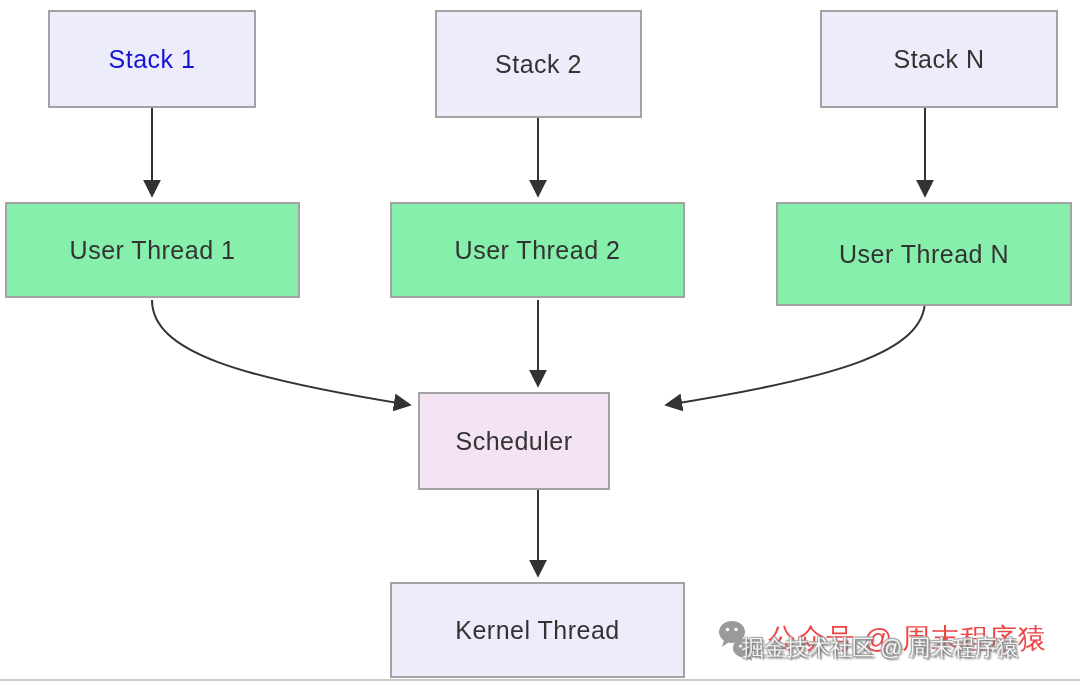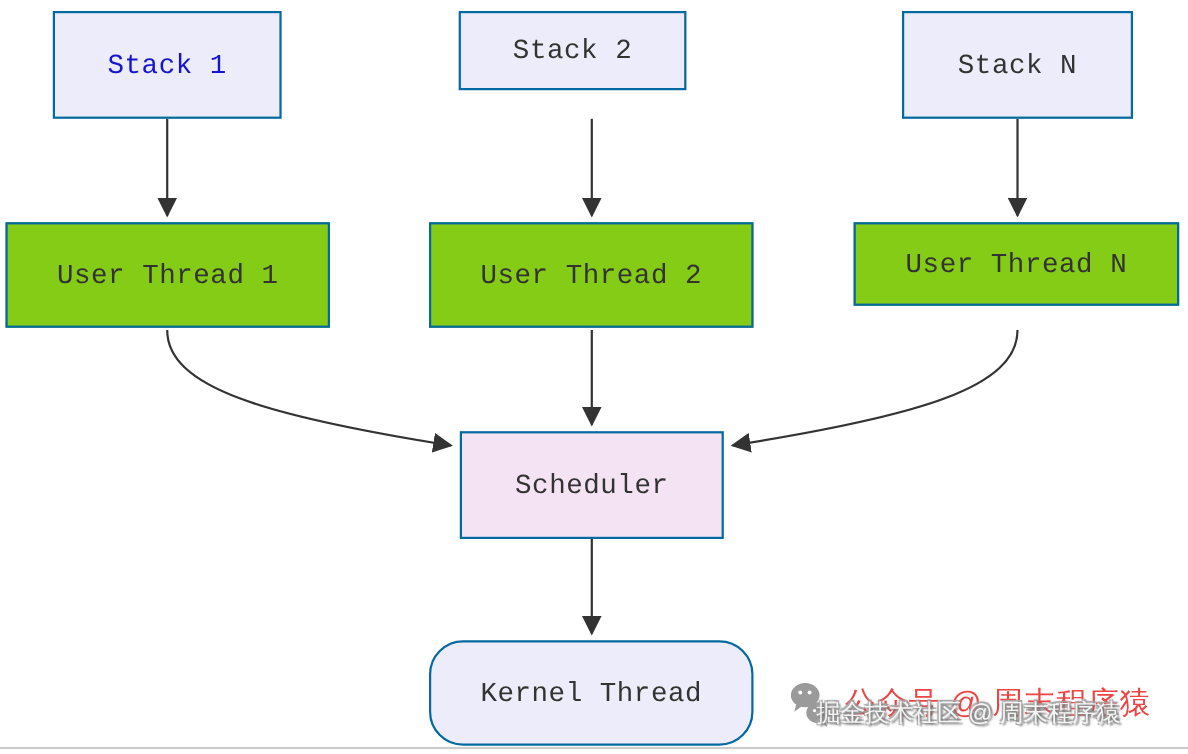--- a/index.html
+++ b/index.html
@@ -5,39 +5,38 @@
   html,body{margin:0;padding:0;background:#ffffff;}
   #canvas{
     position:relative;
     width:1080px;height:685px;
     background:#ffffff;
     overflow:hidden;
     font-family:"Liberation Sans", "DejaVu Sans", sans-serif;
   }
   .node{
     position:absolute;
-    border:2px solid #0369a1;
+    border:2px solid #a3a3a3;
     display:flex;align-items:center;justify-content:center;
     font-size:25px;color:#333333;
     box-sizing:border-box;
     letter-spacing:0.5px;
-    font-family:Liberation Mono, monospace;
   }
   .fill-lavender{background:#ececfa;}
-  .fill-green{background:#84cc16;}
+  .fill-green{background:#86efac;}
   .fill-pink{background:#f3e3f3;}
   .blue-text{color:#1414d2;}
   #stack1{left:48px;top:10px;width:208px;height:98px;}
-  #stack2{left:417px;top:10px;width:207px;height:72px;}
-  #stackN{left:820px;top:10px;width:210px;height:98px;}
+  #stack2{left:435px;top:10px;width:207px;height:108px;}
+  #stackN{left:820px;top:10px;width:238px;height:98px;}
   #ut1{left:5px;top:202px;width:295px;height:96px;}
   #ut2{left:390px;top:202px;width:295px;height:96px;}
-  #utN{left:776px;top:202px;width:296px;height:76px;}
-  #scheduler{left:418px;top:392px;width:240px;height:98px;}
-  #kernel{left:390px;top:582px;width:295px;height:96px;border-radius:31px;}
+  #utN{left:776px;top:202px;width:296px;height:104px;}
+  #scheduler{left:418px;top:392px;width:192px;height:98px;}
+  #kernel{left:390px;top:582px;width:295px;height:96px;}
   #edges{position:absolute;left:0;top:0;width:1080px;height:685px;pointer-events:none;}
   .wm-back{
     position:absolute;left:768px;top:620px;
     font-size:28px;color:#ef4444;letter-spacing:1px;
     white-space:nowrap;
   }
   .wm-front{
     position:absolute;left:742px;top:633px;
     font-size:22px;letter-spacing:0px;white-space:nowrap;
     color:#f4f4f4;

